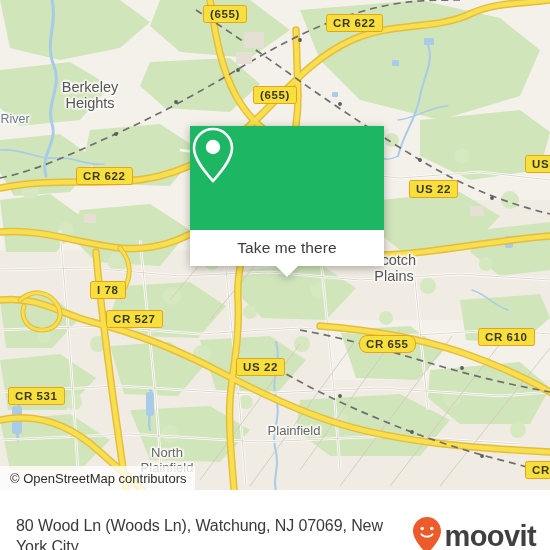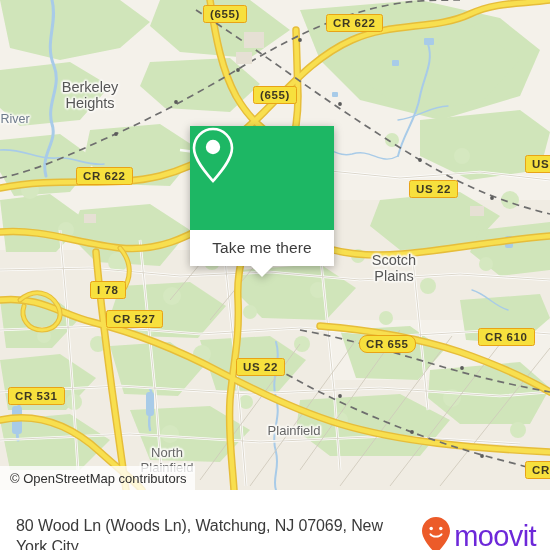--- a/index.html
+++ b/index.html
@@ -71,21 +71,21 @@
     box-sizing: border-box;
     text-align: center;
     font-family: "Liberation Sans", sans-serif;
   }
 
   
   #popup {
     position: absolute;
     left: 190px;
     top: 126px;
-    width: 144px;
+    width: 194px;
     filter: drop-shadow(0 2px 4px rgba(0,0,0,0.30));
   }
   #popup-head {
     height: 104px;
     background: #1db764;
     display: flex;
     align-items: center;
     justify-content: center;
   }
   #popup-foot {
@@ -148,22 +148,22 @@
     letter-spacing: -0.1px;
   }
   #brand {
     display: flex;
     align-items: center;
     gap: 3px;
     flex: none;
   }
   #brand-word {
     font-size: 29px;
-    font-weight: 400;
-    color: #6d28d9;
+    font-weight: 700;
+    color: #404040;
     letter-spacing: -0.6px;
     line-height: 1;
   }
 </style>
 </head>
 <body>
 
 <div id="screen">
 
   <div id="map">

